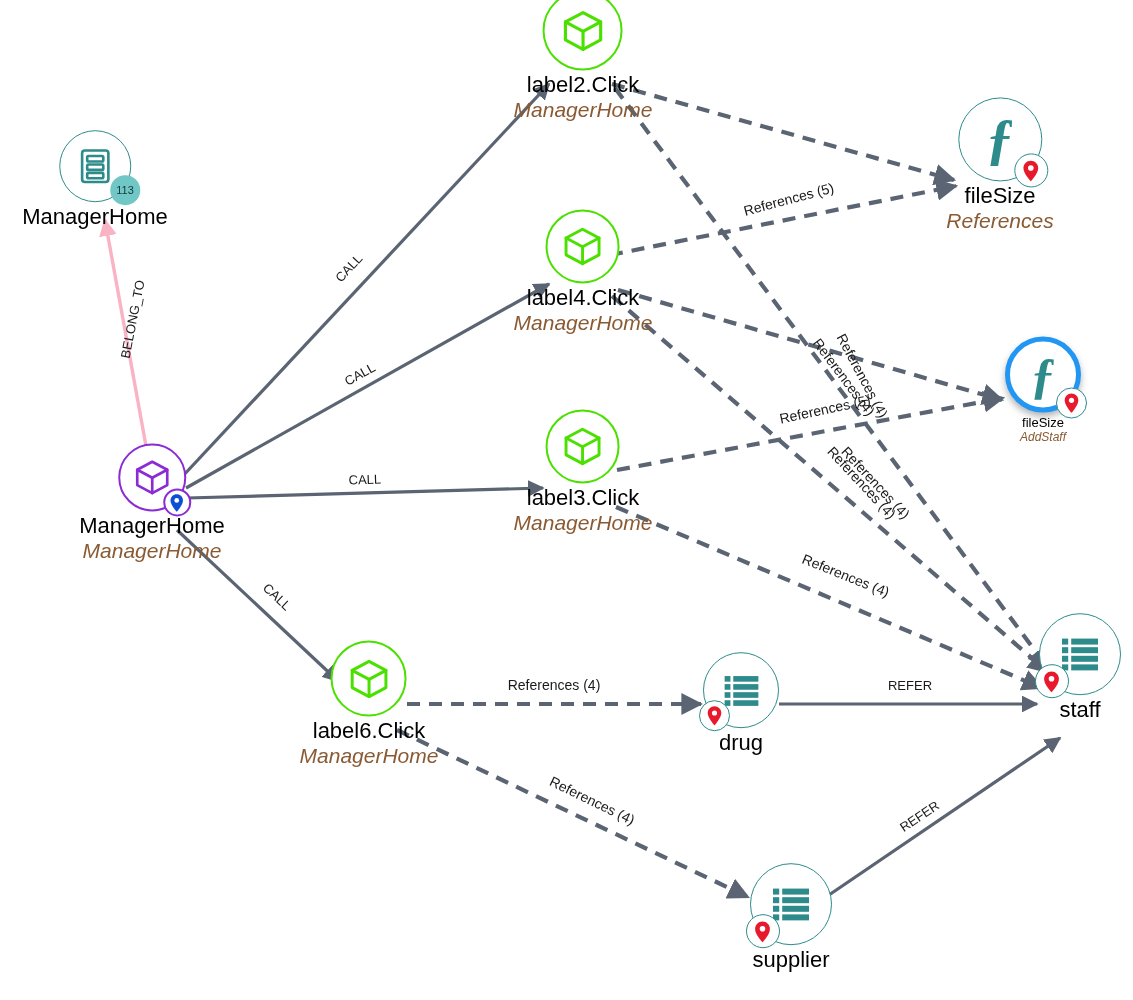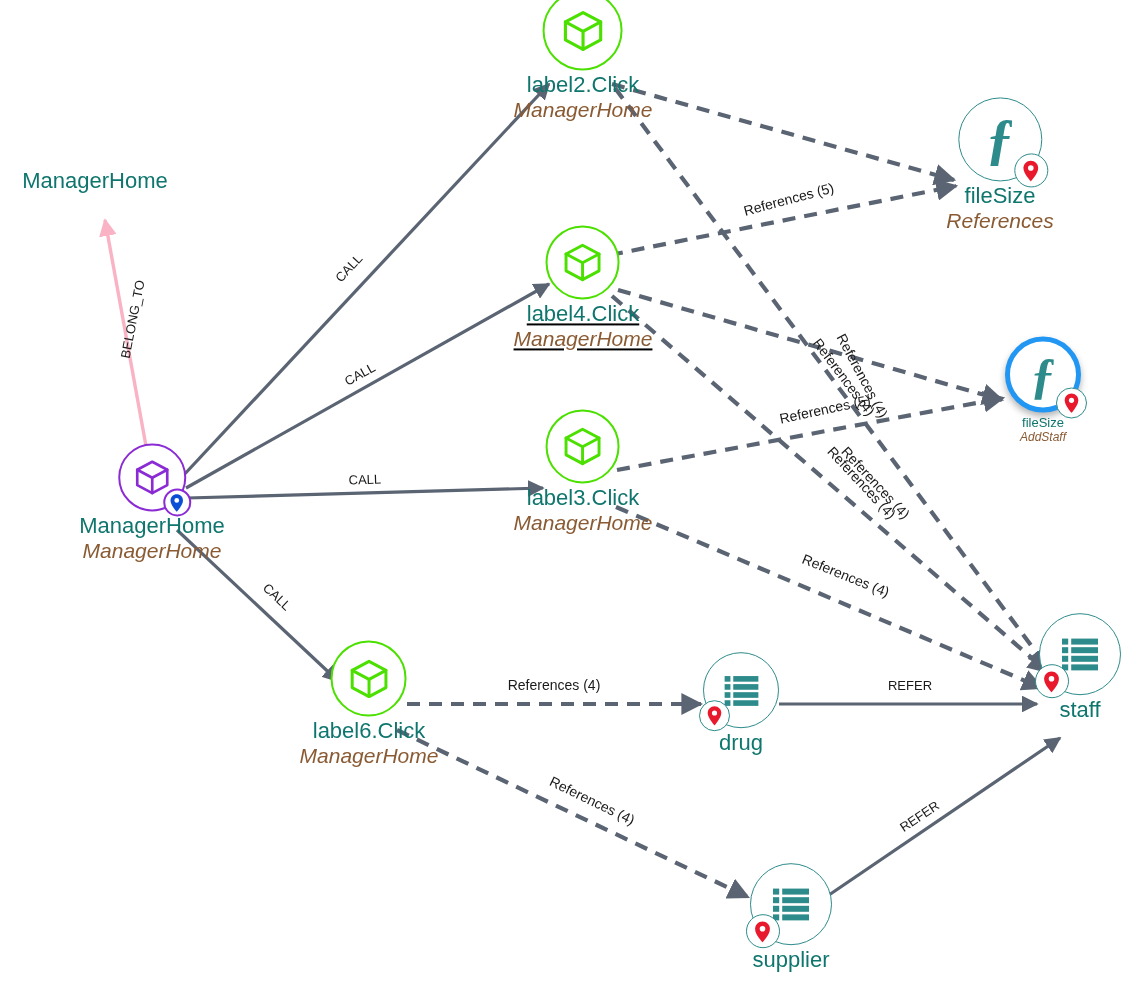--- a/index.html
+++ b/index.html
@@ -96,21 +96,21 @@
     font-family: "Liberation Sans", sans-serif;
   }
 
   .node-labels {
     text-align: center;
     margin-top: 3px;
     white-space: nowrap;
     line-height: 1.12;
   }
   .node-title {
-    color: #0f766e;
+    color: #000000;
     font-size: 22px;
     font-family: "Liberation Sans", sans-serif;
   }
   .node-sub {
     color: #8a5a33;
     font-size: 21px;
     font-style: italic;
     font-family: "Liberation Sans", sans-serif;
   }
   .node-title.tiny { font-size: 13px; }
@@ -171,20 +171,35 @@
         <text x="844" y="580" text-anchor="middle" class="edge-label" transform="rotate(22 844 580)">References (4)</text>
         <text x="554" y="690" text-anchor="middle" class="edge-label" transform="rotate(0 554 690)">References (4)</text>
         <text x="590" y="805" text-anchor="middle" class="edge-label" transform="rotate(26 590 805)">References (4)</text>
         <text x="910" y="690" text-anchor="middle" class="edge-label small" transform="rotate(0 910 690)">REFER</text>
         <text x="922" y="820" text-anchor="middle" class="edge-label small" transform="rotate(-34 922 820)">REFER</text>
       </g>
   </svg>
 
   <div id="nodes-layer">
       <div class="node" style="left: 95px; top: 180px;">
+        <div class="node-circle-wrap">
+          <div class="node-circle teal" style="width: 72px; height: 72px;">
+            <span style="display: flex; align-items: center; justify-content: center;">
+              <svg width="42" height="42" viewBox="0 0 24 24" fill="none" stroke="#2e8b8b" stroke-width="1.5" stroke-linejoin="round" stroke-linecap="round">
+       <rect x="4.5" y="3" width="15" height="18" rx="1.6"></rect>
+       <rect x="7.4" y="6.2" width="9.2" height="3.1" rx="0.7"></rect>
+       <rect x="7.4" y="11" width="9.2" height="3.1" rx="0.7"></rect>
+       <rect x="7.4" y="15.8" width="9.2" height="3.1" rx="0.7"></rect>
+              </svg>
+            </span>
+          </div>
+          <div class="badge count" style="width: 30px; height: 30px; right: -9px; bottom: -3px;">
+            <span>113</span>
+          </div>
+        </div>
         <div class="node-labels">
           <div class="node-title">ManagerHome</div>
         </div>
       </div>
       <div class="node" style="left: 152px; top: 503px;">
         <div class="node-circle-wrap">
           <div class="node-circle purple" style="width: 68px; height: 68px;">
             <span style="display: flex; align-items: center; justify-content: center;">
               <svg width="40" height="40" viewBox="0 0 24 24" fill="none" stroke="#8B2BD4" stroke-width="1.6" stroke-linejoin="round" stroke-linecap="round">
        <path d="M12 2.6 L21 7.4 L21 16.6 L12 21.4 L3 16.6 L3 7.4 Z"></path>
@@ -216,21 +231,21 @@
        <path d="M12 12.2 L12 21.4"></path>
               </svg>
             </span>
           </div>
         </div>
         <div class="node-labels">
           <div class="node-title">label2.Click</div>
           <div class="node-sub">ManagerHome</div>
         </div>
       </div>
-      <div class="node" style="left: 583px; top: 288px; text-decoration: underline;">
+      <div class="node" style="left: 583px; top: 272px;">
         <div class="node-circle-wrap">
           <div class="node-circle green" style="width: 74px; height: 74px;">
             <span style="display: flex; align-items: center; justify-content: center;">
               <svg width="44" height="44" viewBox="0 0 24 24" fill="none" stroke="#4BE000" stroke-width="1.6" stroke-linejoin="round" stroke-linecap="round">
        <path d="M12 2.6 L21 7.4 L21 16.6 L12 21.4 L3 16.6 L3 7.4 Z"></path>
        <path d="M3 7.4 L12 12.2 L21 7.4"></path>
        <path d="M12 12.2 L12 21.4"></path>
               </svg>
             </span>
           </div>

